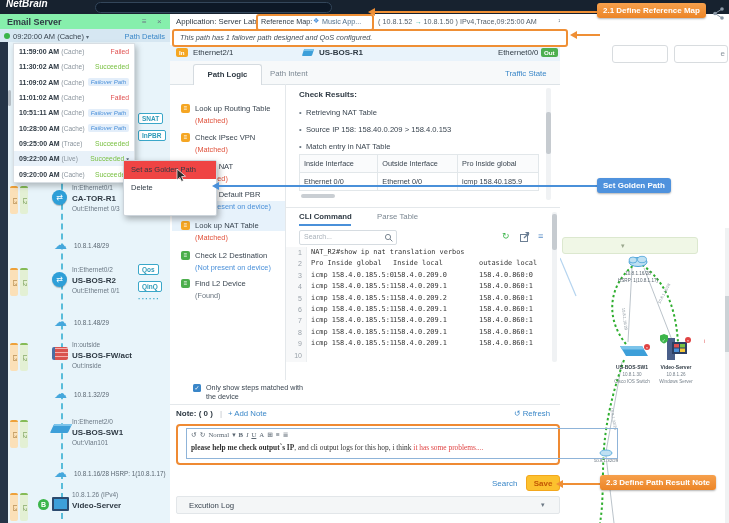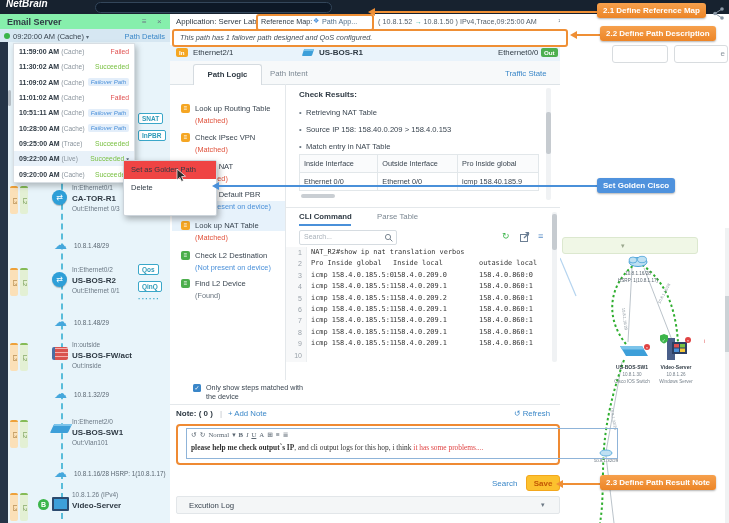--- a/index.html
+++ b/index.html
@@ -236,21 +236,21 @@
       </div>
   </div>
 
   
   <div class="abs mp">
     <div class="abs app-row">
       <span class="abs app-lbl">Application: Server Lab</span>
       <div class="abs refbox">
         <span class="abs ref-lbl">Reference Map:</span>
         <span class="abs ref-ico">❖</span>
-        <span class="abs ref-val">Path App...</span>
+        <span class="abs ref-val">Music App...</span>
       </div>
       <span class="abs trace"><span>( 10.8.1.52 </span><span class="arr">→</span><span> 10.8.1.50 ) IPv4,Trace,09:25:00 AM</span></span>
       <span class="abs trc-x">×</span>
       <span class="abs trc-ico" style="left:400px">▣</span>
       <span class="abs trc-ico" style="left:410px;color:#ccd2d7">|</span>
       <span class="abs trc-ico" style="left:418px">⊞</span>
     </div>
     <div class="abs descbox">
       <span class="abs desc-txt">This path has 1 failover path designed and QoS configured.</span>
     </div>
@@ -551,30 +551,29 @@
     <div class="ctx-item hov">Set as Golden Path</div>
     <div class="ctx-item">Delete</div>
     <svg class="abs" style="left:52px;top:8px" width="11" height="13">
       <polygon points="1,0 1,11 3.8,8.4 5.6,12.5 7.4,11.6 5.6,7.6 9.5,7.2" fill="#2b2b2b" stroke="#fff" stroke-width="0.7"></polygon>
     </svg>
   </div>
 
   
   <div class="barrow" style="left:212px;top:182px"></div>
   <div class="bline" style="left:219px;top:185px;width:378px"></div>
-  <div class="callout co-blue" style="left:597px;top:178px">Set Golden Cisco</div>
+  <div class="callout co-blue" style="left:597px;top:178px">Set Golden Path</div>
 
   
   <div class="oarrow" style="left:368px;top:8px"></div>
   <div class="oline" style="left:375px;top:11px;width:222px"></div>
   <div class="callout co-orange" style="left:597px;top:3px">2.1  Define Reference Map</div>
 
   <div class="oarrow" style="left:570px;top:31px"></div>
   <div class="oline" style="left:577px;top:34px;width:23px"></div>
-  <div class="callout co-orange" style="left:600px;top:26px">2.2 Define Path Description</div>
 
   <div class="oarrow" style="left:556px;top:480px"></div>
   <div class="oline" style="left:563px;top:483px;width:37px"></div>
   <div class="callout co-orange" style="left:600px;top:475px">2.3 Define Path Result Note</div>
 
   <div class="ghost-btn" style="left:612px;top:45px"></div>
   <div class="ghost-btn" style="left:674px;top:45px;width:52px">
       <span class="ghost-e">e</span>
     </div>
 

